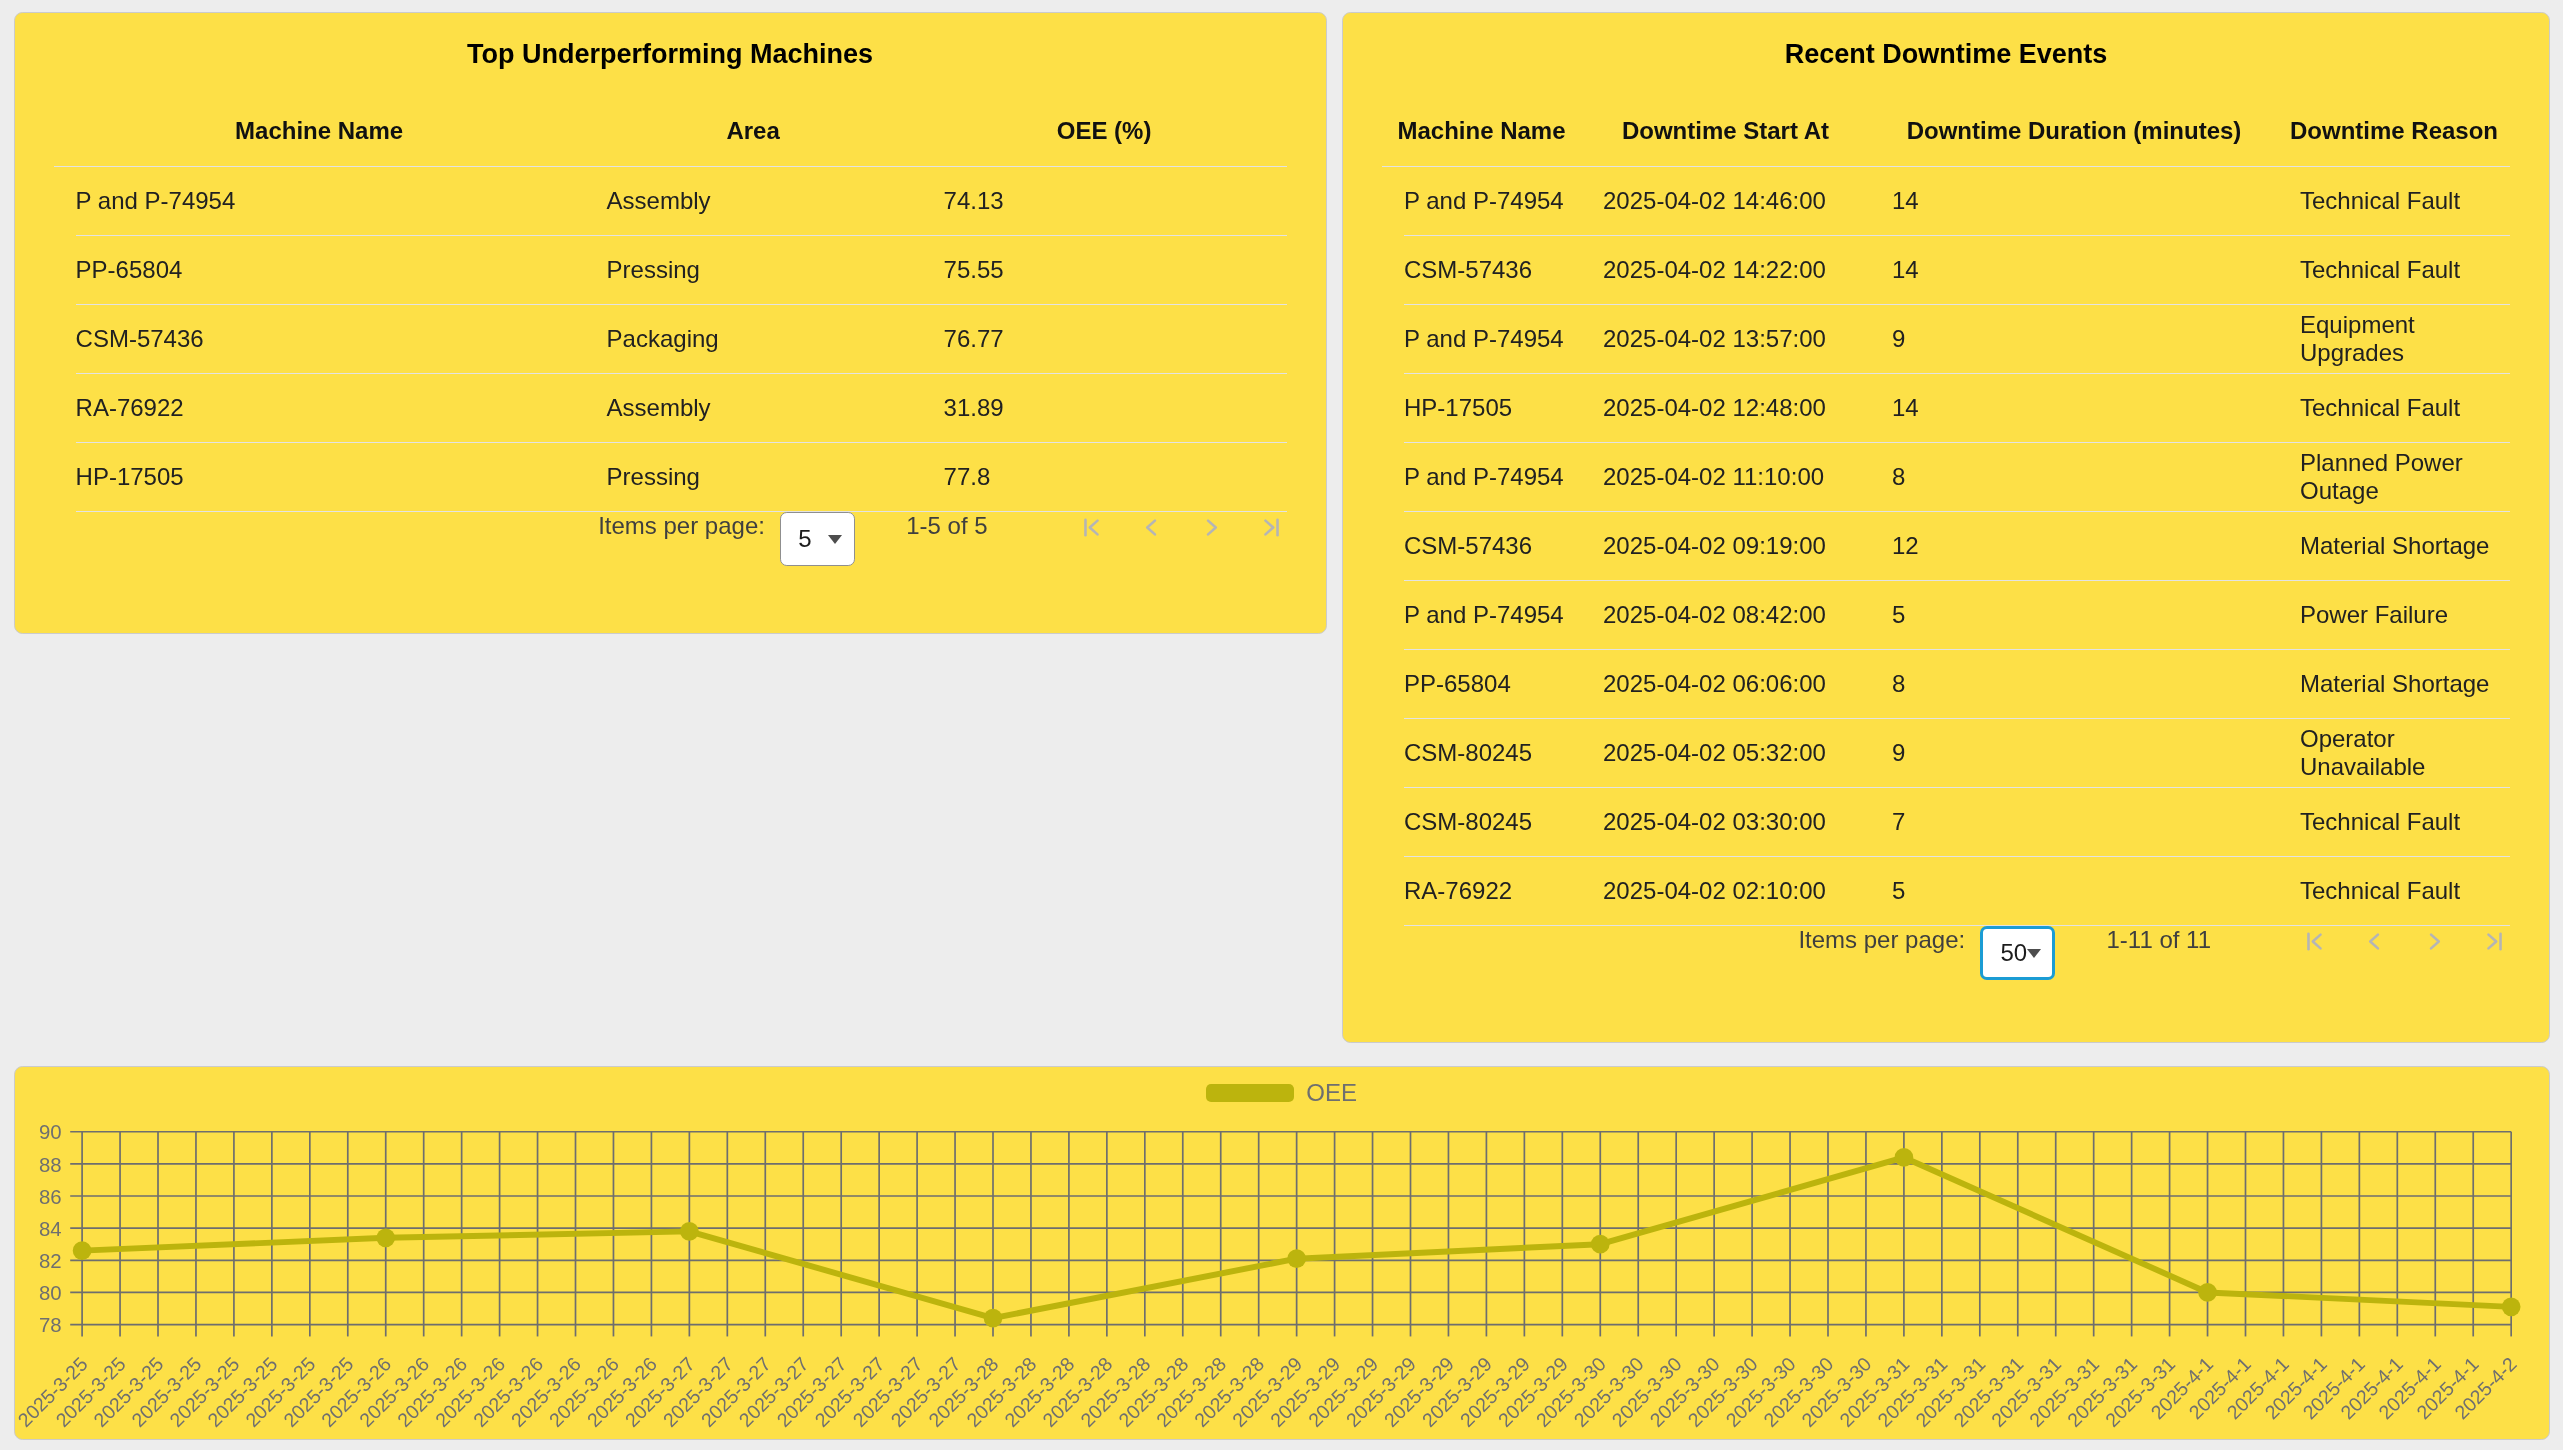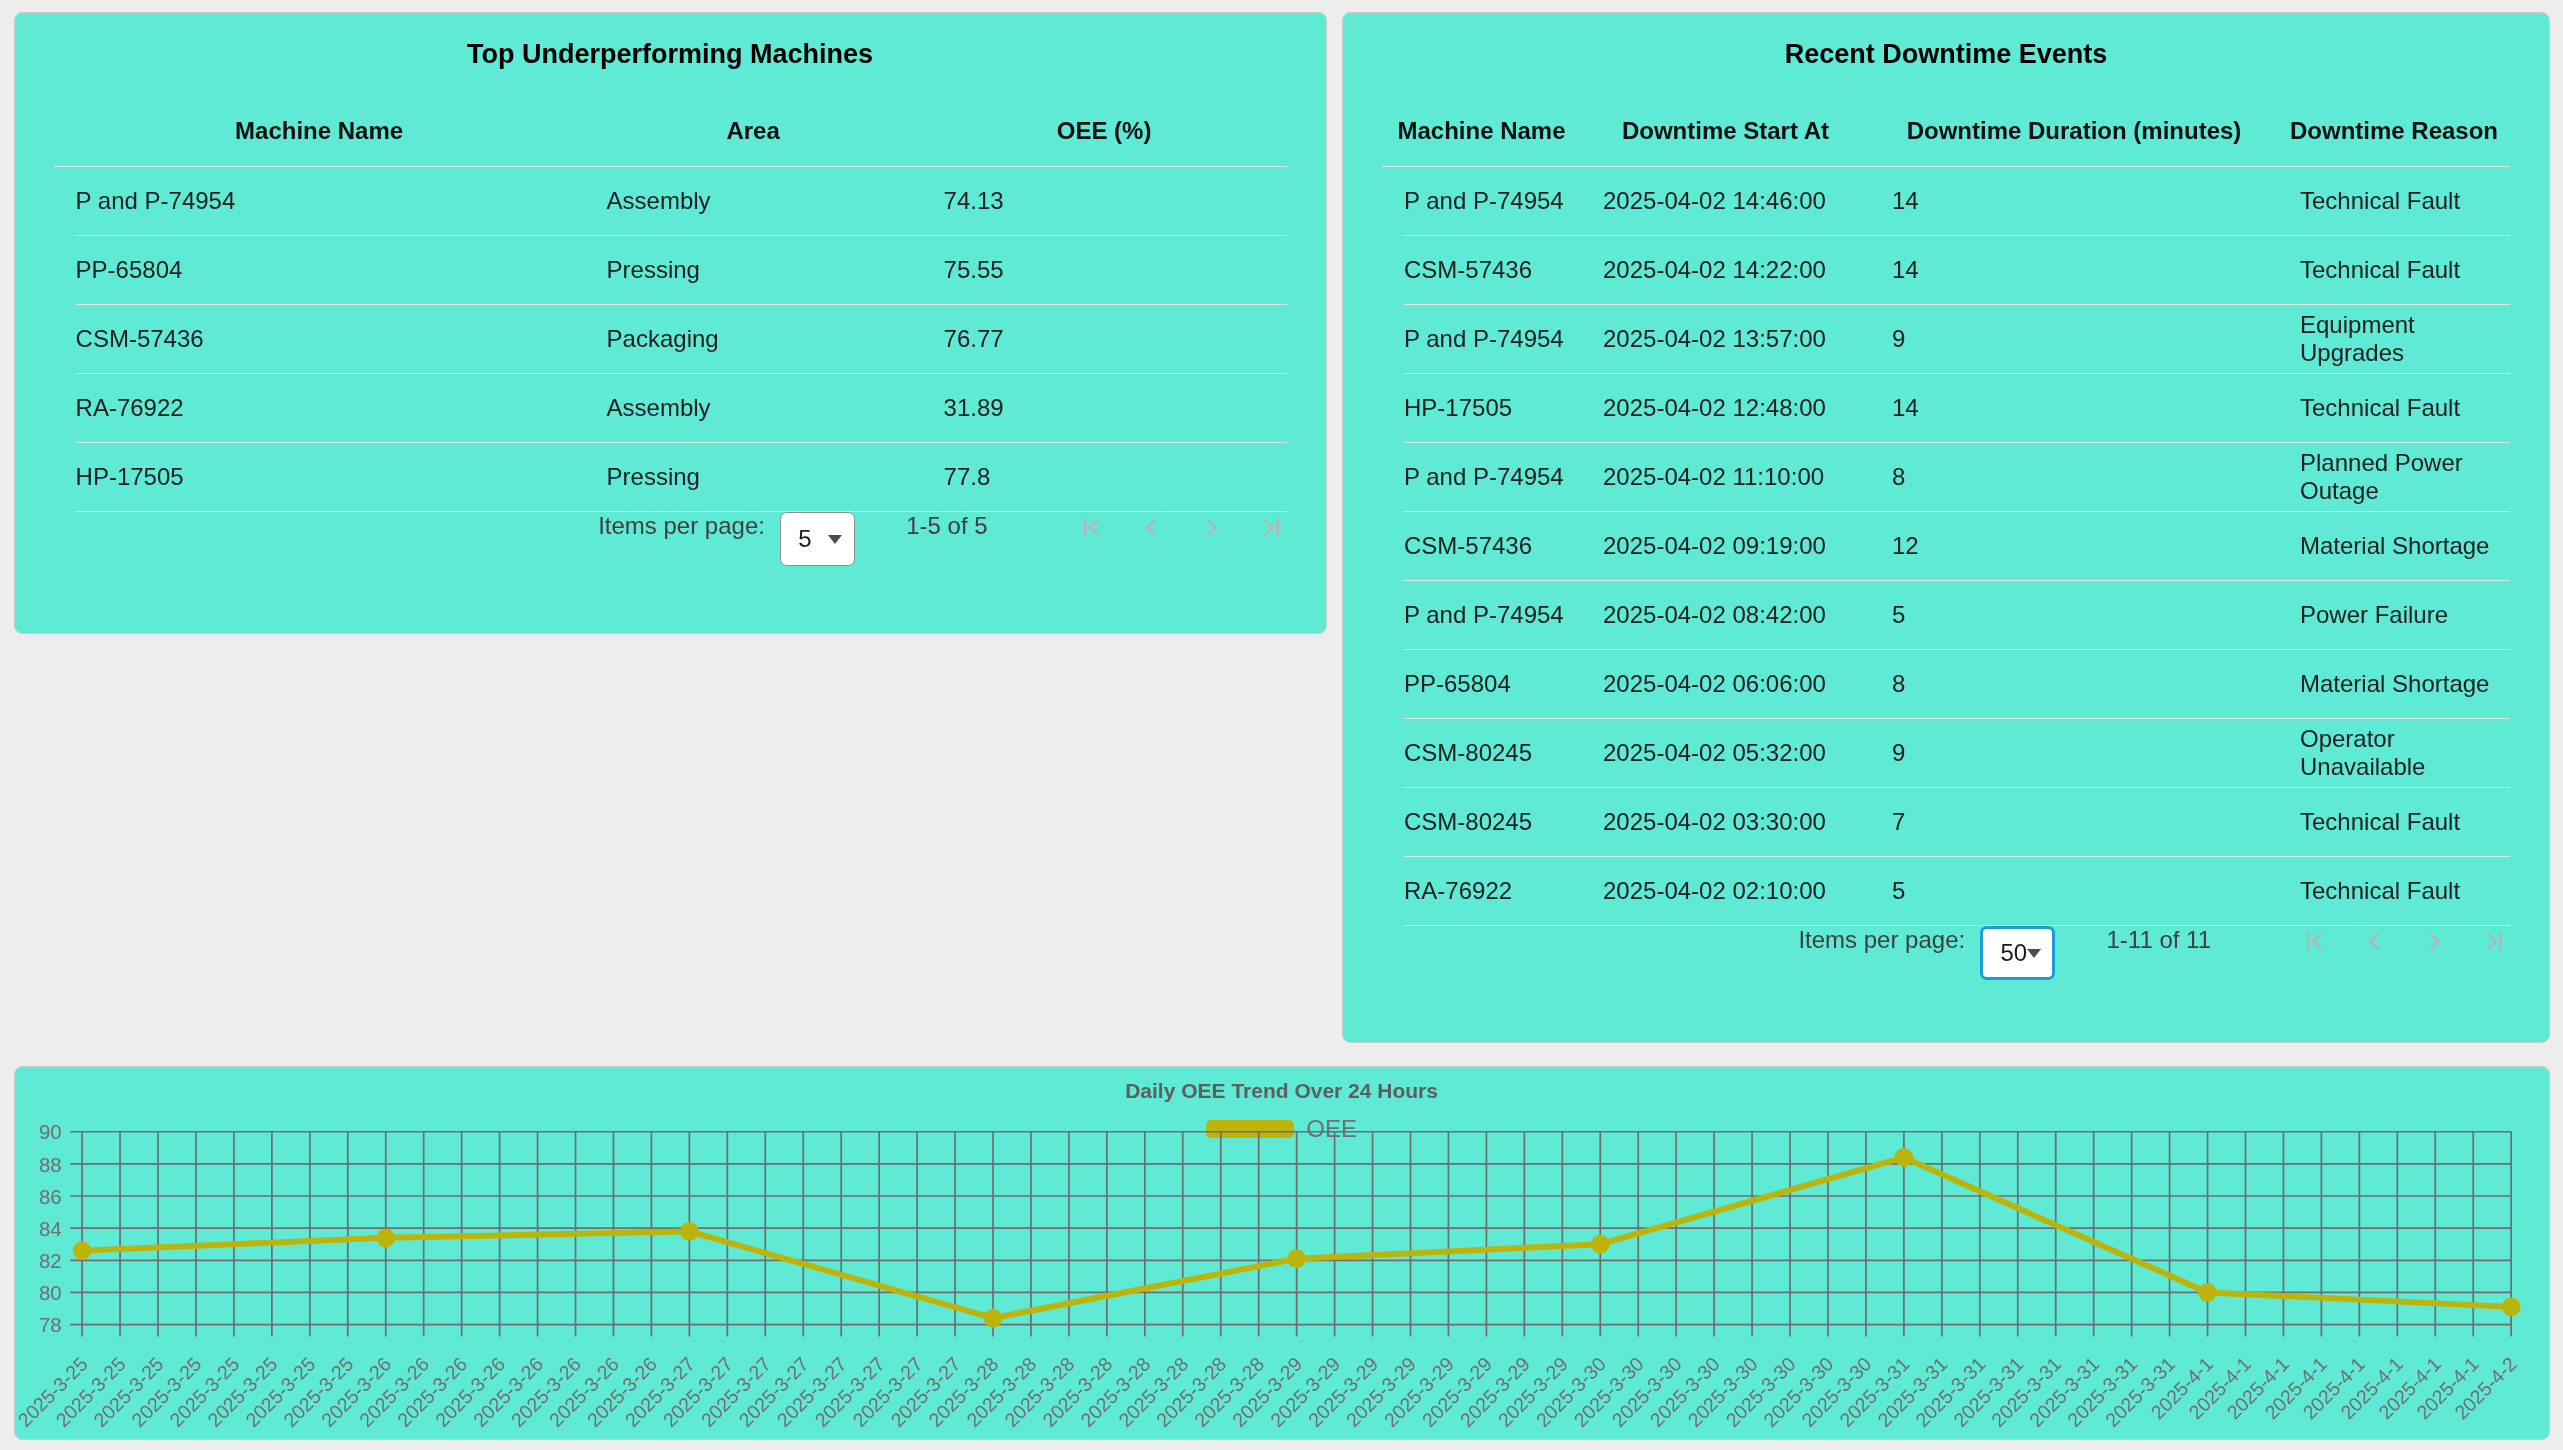--- a/index.html
+++ b/index.html
@@ -6,21 +6,21 @@
   html,body { margin:0; padding:0; }
   body {
     width:2563px; height:1451px;
     background:#ededed;
     font-family:"Liberation Sans","DejaVu Sans",sans-serif;
     position:relative;
     overflow:hidden;
   }
   .panel {
     position:absolute;
-    background:#5eead4;
+    background:#fde047;
     border:1.7px solid #cbcbcb;
     border-radius:8.5px;
   }
   #left-panel  { left:13.6px;   top:12px;   width:1313px; height:622px; }
   #right-panel { left:1342px; top:12px;   width:1208px; height:1031px; }
   #chart-panel { left:13.6px;   top:1066px; width:2536px; height:374px; }
 
   .panel-title {
     text-align:center;
     font-size:27px; font-weight:bold; color:#000;
@@ -251,21 +251,20 @@
     <span class="pg-btn">
       <svg width="31" height="31" viewBox="0 0 36 36">
           <path d="M25 9 v18"></path>
           <path d="M11 10 l9 8 -9 8"></path>
         </svg>
     </span>
   </div>
 </div>
 
 <div class="panel" id="chart-panel">
-  <div class="chart-title">Daily OEE Trend Over 24 Hours</div>
   <div class="chart-legend">
     <span class="legend-swatch" id="legend-swatch" style="background: rgb(188, 180, 13);"></span>
     <span class="legend-label">OEE</span>
   </div>
   <svg id="chart-svg" width="2531" height="369" viewBox="0 0 2980 434">
       <line x1="79" y1="76" x2="79" y2="317" stroke="#6e6e6e" stroke-width="2"></line>
       <line x1="123.6875" y1="76" x2="123.6875" y2="317" stroke="#6e6e6e" stroke-width="2"></line>
       <line x1="168.375" y1="76" x2="168.375" y2="317" stroke="#6e6e6e" stroke-width="2"></line>
       <line x1="213.0625" y1="76" x2="213.0625" y2="317" stroke="#6e6e6e" stroke-width="2"></line>
       <line x1="257.75" y1="76" x2="257.75" y2="317" stroke="#6e6e6e" stroke-width="2"></line>

